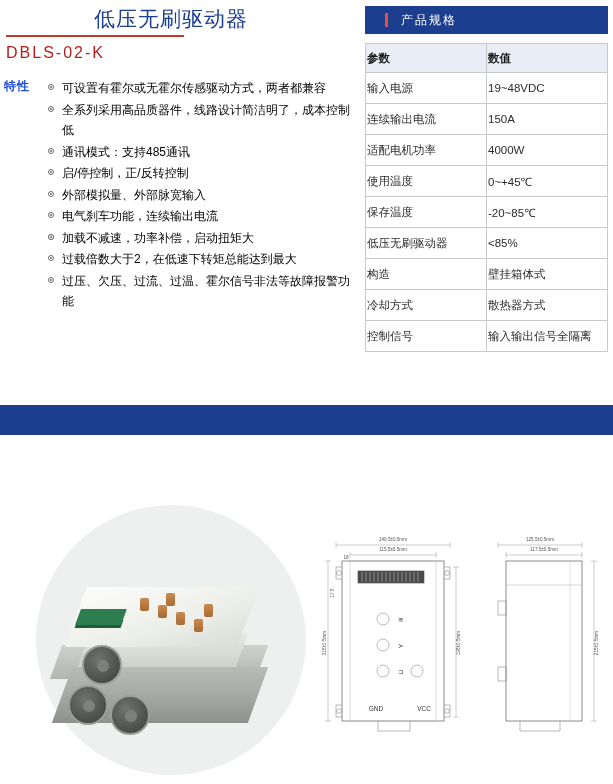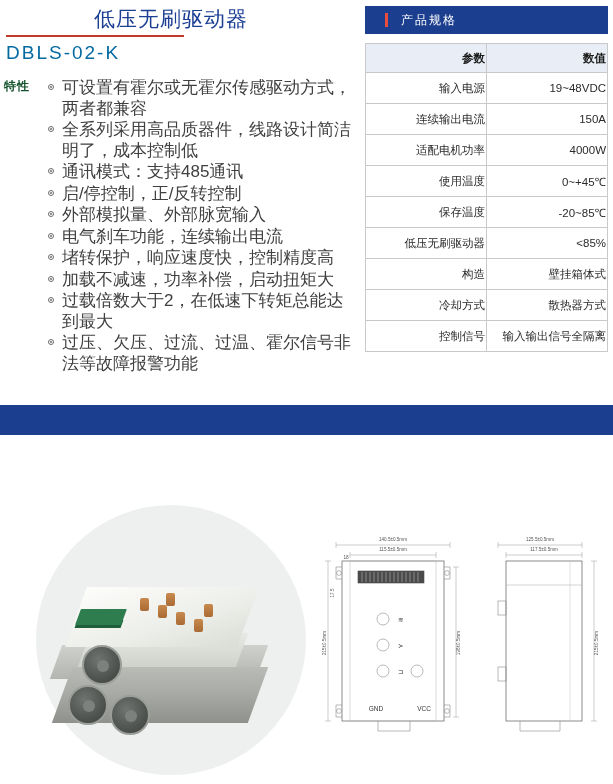--- a/index.html
+++ b/index.html
@@ -33,53 +33,53 @@
     text-align: center;
   }
   .title-underline {
     width: 178px;
     height: 2px;
     background: #c0392b;
     margin-top: 1px;
     margin-bottom: 4px;
   }
   .sub-title {
-    font-size: 19px;
-    color: #0369a1;
+    font-size: 16px;
+    color: #b91c1c;
     letter-spacing: 2px;
     line-height: 24px;
   }
 
   
   .features {
     position: absolute;
     left: 4px;
     top: 78px;
     width: 350px;
   }
   .features-label {
     position: absolute;
     left: 0;
     top: 0;
     font-size: 12px;
     font-weight: bold;
-    color: #14532d;
+    color: #1d4ed8;
     letter-spacing: 1px;
   }
   .feature-list {
     margin: 0;
     padding: 0;
     list-style: none;
     margin-left: 44px;
   }
   .feature-item {
     position: relative;
-    font-size: 17px;
+    font-size: 12px;
     line-height: 20.5px;
-    color: #404040;
+    color: #000000;
     padding-left: 14px;
     margin-bottom: 1px;
   }
   .feature-item .dot {
     position: absolute;
     left: 0;
     top: 6px;
     width: 6px;
     height: 6px;
     border-radius: 50%;
@@ -128,21 +128,21 @@
   .spec-table {
     border-collapse: collapse;
     width: 243px;
     margin-top: 9px;
     table-layout: fixed;
   }
   .spec-table th,
   .spec-table td {
     border: 1px solid #c9c9c9;
     font-size: 11.5px;
-    text-align: right;
+    text-align: left;
     height: 28px;
     color: #2b2b2b;
     font-weight: normal;
     margin-top: 48px;
   }
   .spec-table th {
     background: #e9eef6;
     font-weight: bold;
     color: #1b1b1b;
     height: 26px;
@@ -299,21 +299,21 @@
 
 <div class="features">
   <div class="features-label">特性</div>
   <ul class="feature-list">
     <li class="feature-item"><span class="dot"></span><span>可设置有霍尔或无霍尔传感驱动方式，两者都兼容</span></li>
     <li class="feature-item"><span class="dot"></span><span>全系列采用高品质器件，线路设计简洁明了，成本控制低</span></li>
     <li class="feature-item"><span class="dot"></span><span>通讯模式：支持485通讯</span></li>
     <li class="feature-item"><span class="dot"></span><span>启/停控制，正/反转控制</span></li>
     <li class="feature-item"><span class="dot"></span><span>外部模拟量、外部脉宽输入</span></li>
     <li class="feature-item"><span class="dot"></span><span>电气刹车功能，连续输出电流</span></li>
-    <li class="feature-item"><span class="dot"></span><span>堵转保护，响应速度快，控制精度高</span></li>
+    <li class="feature-item"><span class="dot"></span></li>
     <li class="feature-item"><span class="dot"></span><span>加载不减速，功率补偿，启动扭矩大</span></li>
     <li class="feature-item"><span class="dot"></span><span>过载倍数大于2，在低速下转矩总能达到最大</span></li>
     <li class="feature-item"><span class="dot"></span><span>过压、欠压、过流、过温、霍尔信号非法等故障报警功能</span></li>
   </ul>
 </div>
 
 <div class="spec-panel">
   <div class="spec-header">
     <span class="accent"></span>
     <span>产品规格</span>

